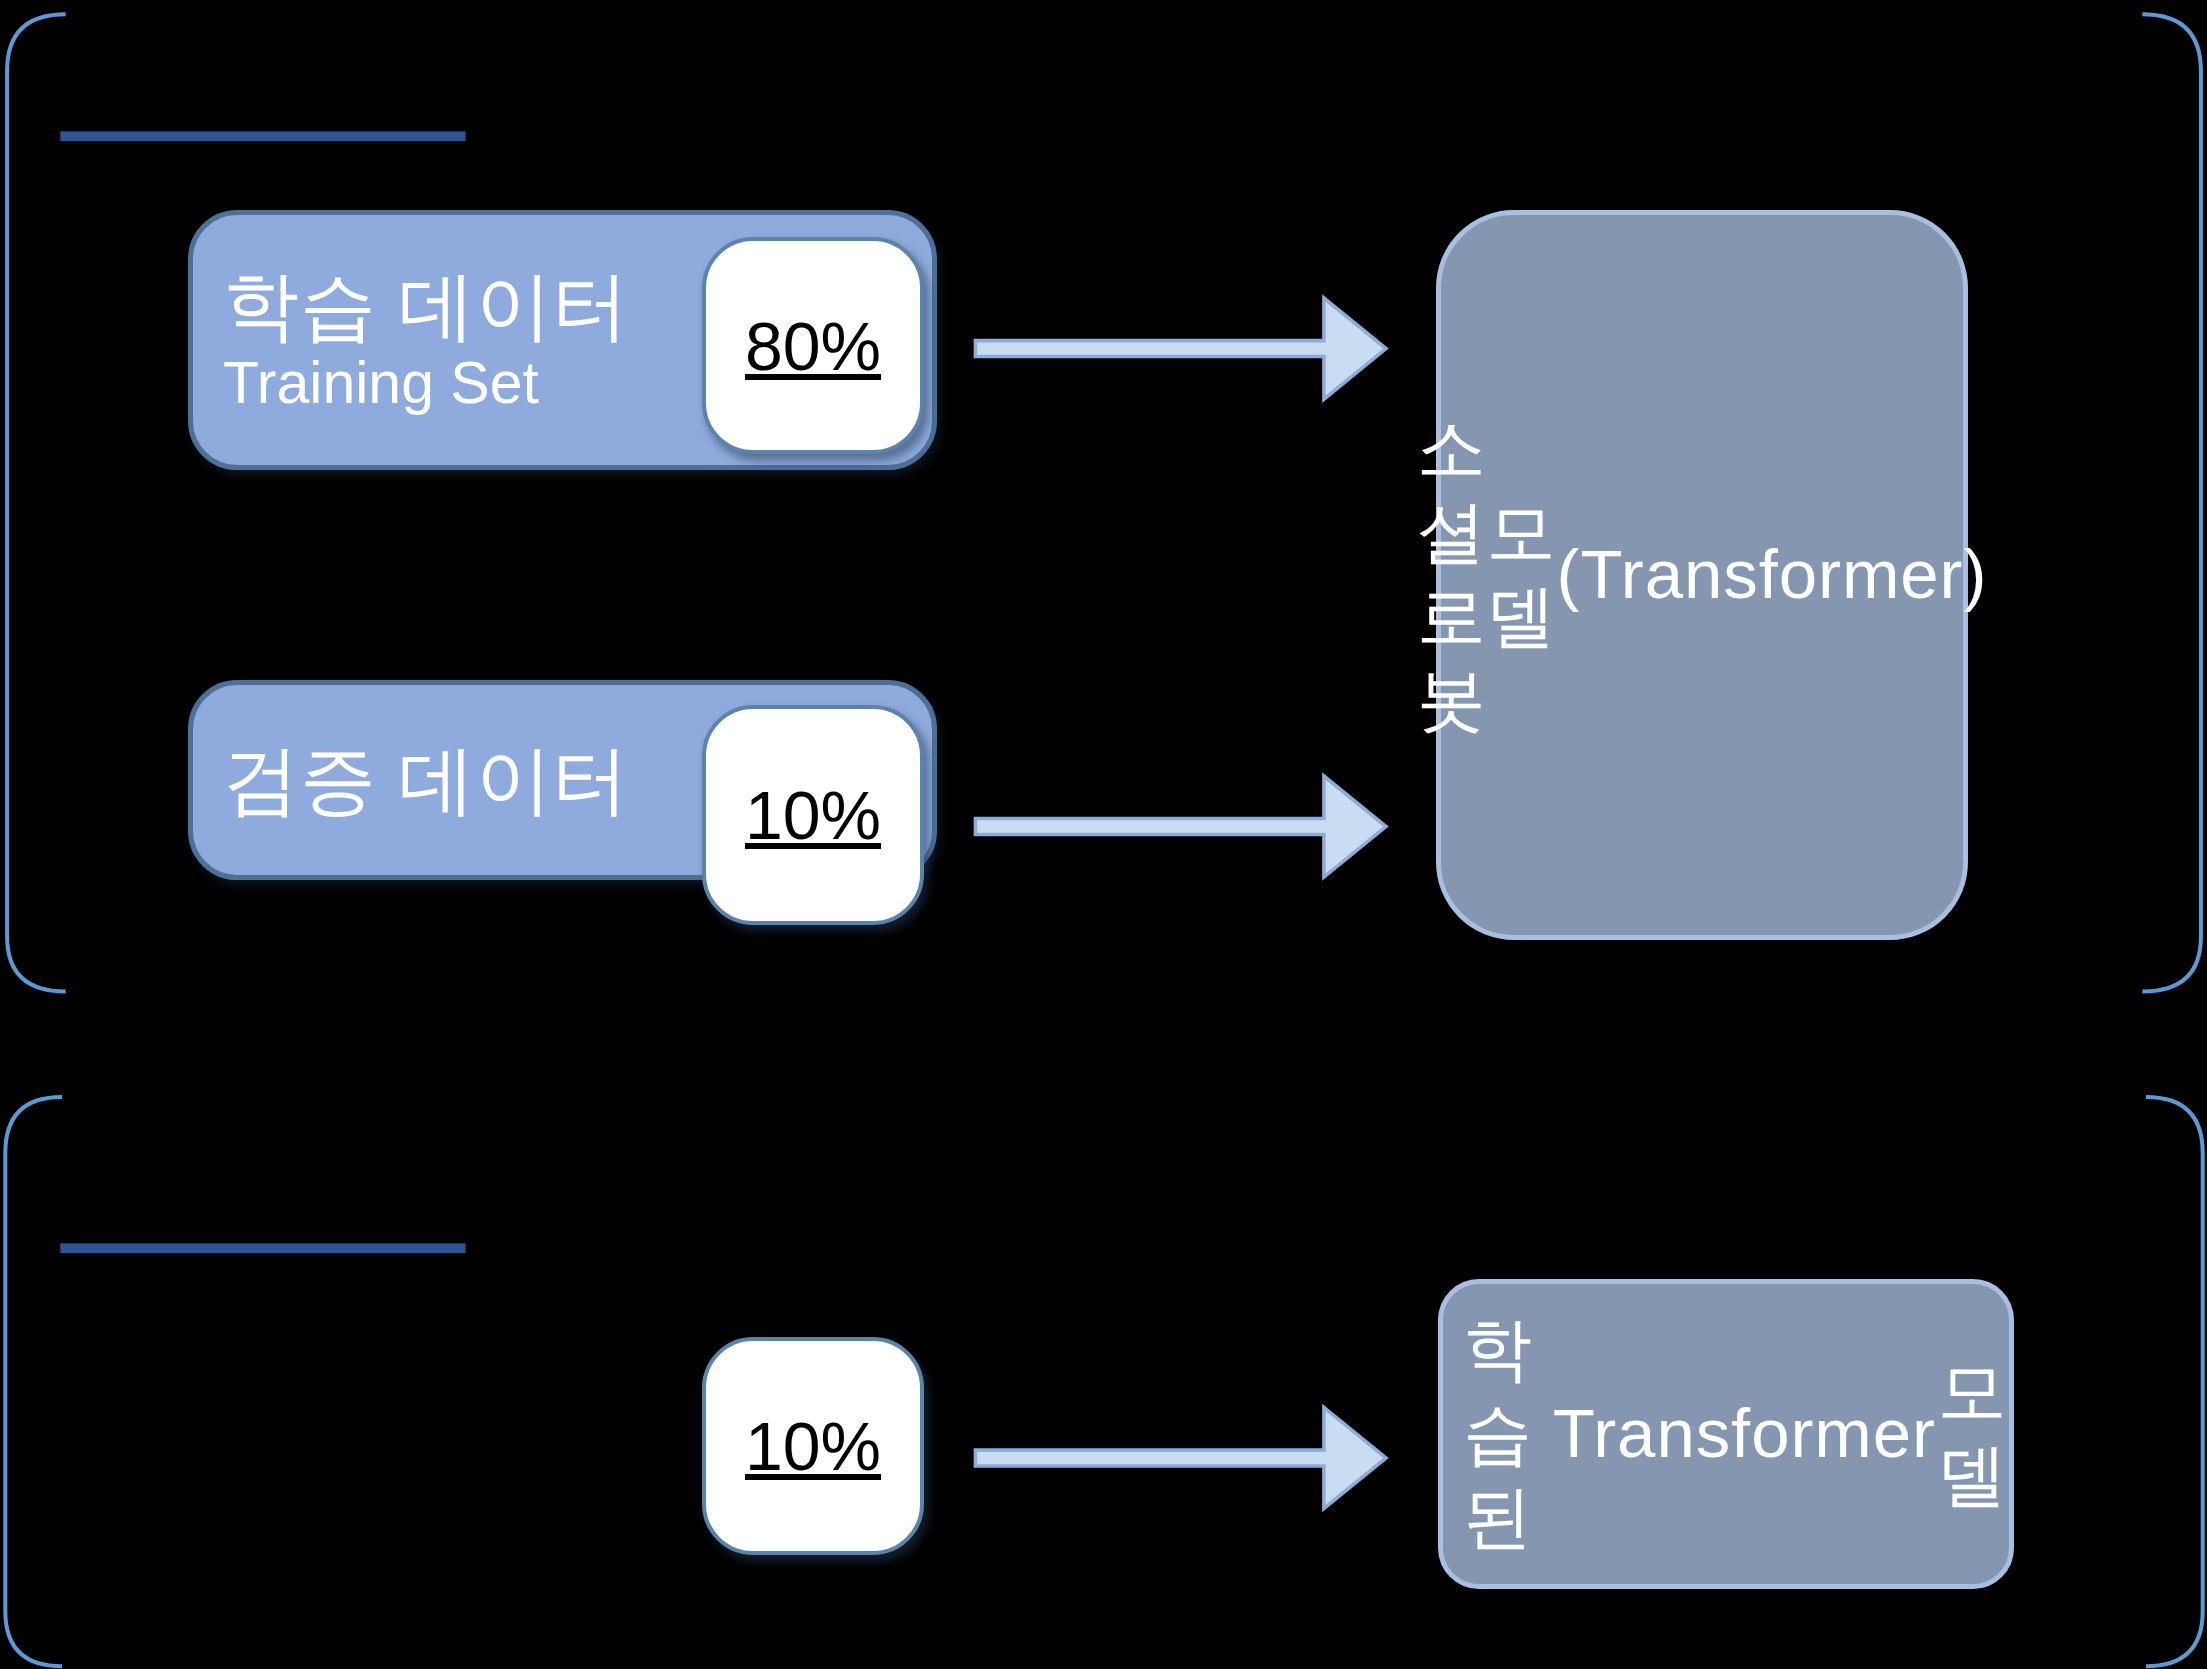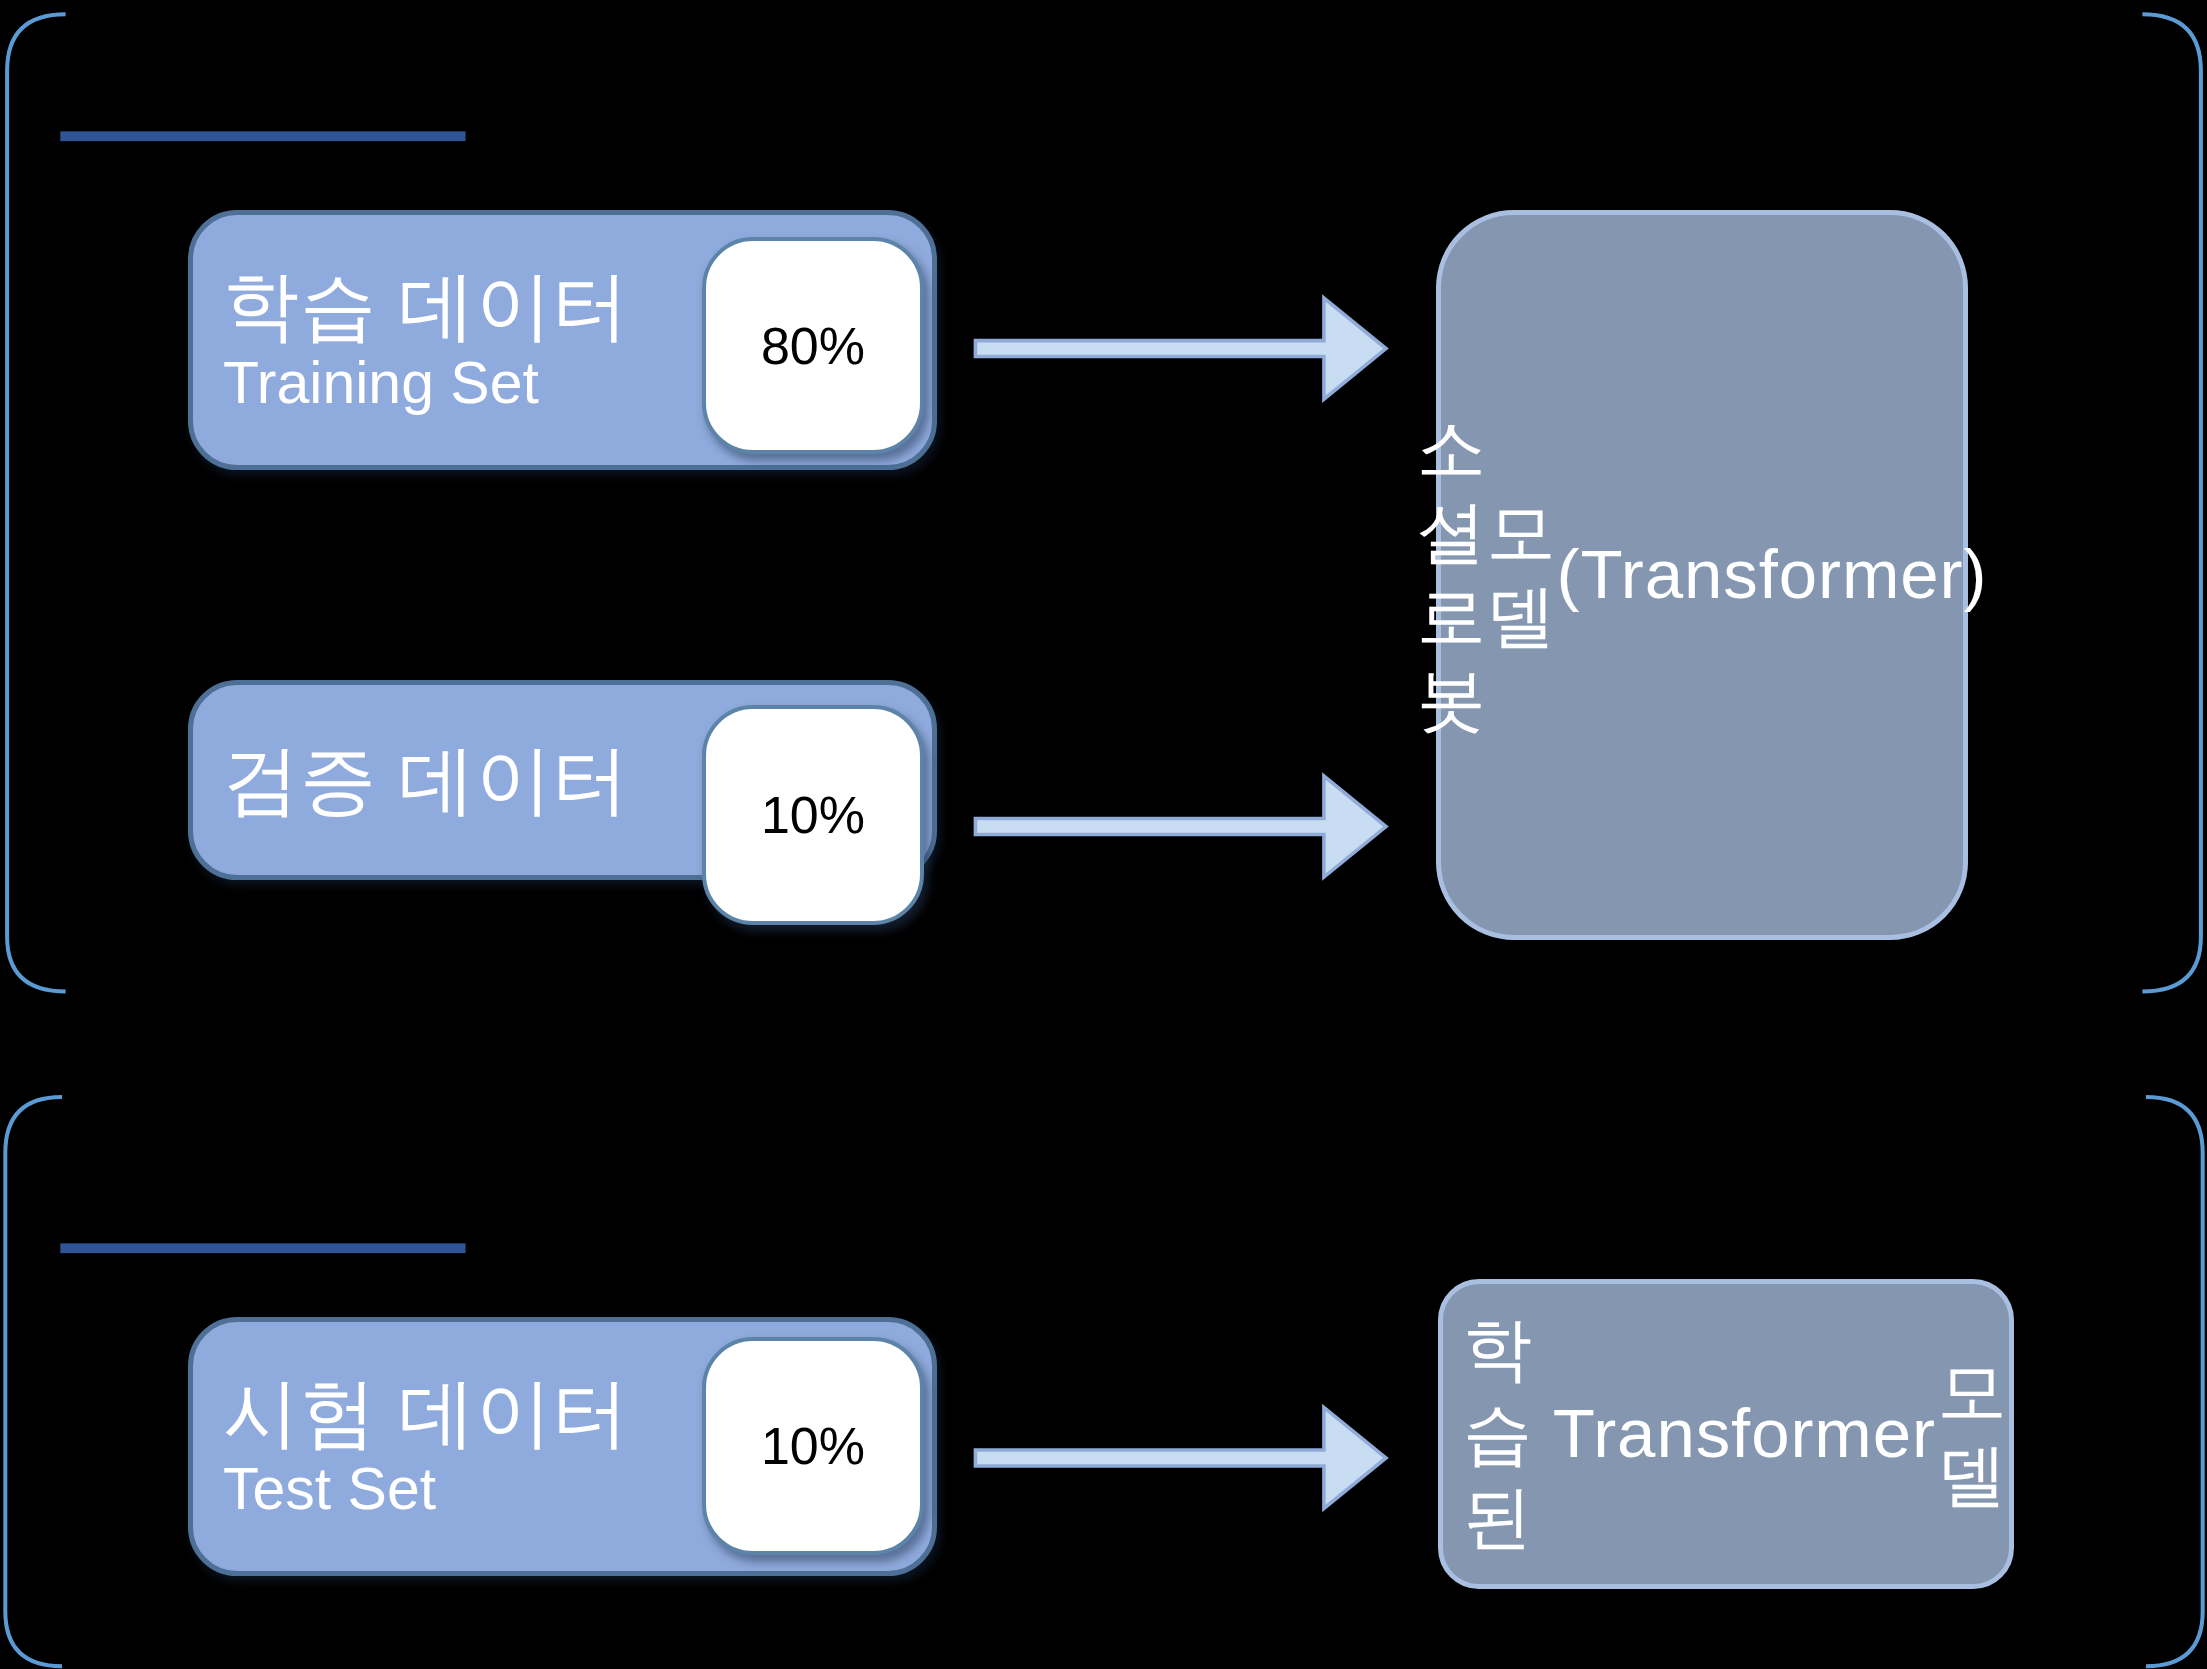--- a/index.html
+++ b/index.html
@@ -35,21 +35,21 @@
   .dataset-sub{font-size:59px;line-height:1.05;margin-top:5.3px;}
 
   .pct-box{
     position:absolute;left:702px;width:222px;
     background:var(--pct-fill);
     border:4.4px solid var(--pct-border);
     border-radius:51px;
     display:flex;align-items:center;justify-content:center;
     box-shadow:4.4px 6.2px 8px rgba(35,55,85,.5);
   }
-  .pct-label{font-size:52px;color:var(--pct-text);}
+  .pct-label{font-size:68px;color:var(--pct-text);text-decoration:underline;}
 
   .model-box{
     position:absolute;
     background:var(--right-fill);
     border:5.3px solid var(--right-border);
     display:flex;flex-direction:row;align-items:center;justify-content:center;
     color:var(--box-text);text-align:center;
   }
   .model-line{font-size:69px;line-height:1.22;letter-spacing:0.9px;}
   #transformer-box{left:1436px;top:210px;width:532px;height:730px;border-radius:78px;}
@@ -90,24 +90,20 @@
   <div class="pct-box" style="top:705px;height:220px;">
     <span class="pct-label">10%</span>
   </div>
 
   <div class="model-box" id="transformer-box">
     <div class="model-line">소셜 로봇</div>
     <div class="model-line">모델</div>
     <div class="model-line">(Transformer)</div>
   </div>
 
-  <div class="dataset-box" style="top:1317px;height:259px;">
-    <div class="dataset-title">시험 데이터</div>
-    <div class="dataset-sub">Test Set</div>
-  </div>
   <div class="pct-box" style="top:1337px;height:218px;">
     <span class="pct-label">10%</span>
   </div>
 
   <div class="model-box" id="trained-box">
     <div class="model-line">학습된</div>
     <div class="model-line">Transformer</div>
     <div class="model-line">모델</div>
   </div>
 

